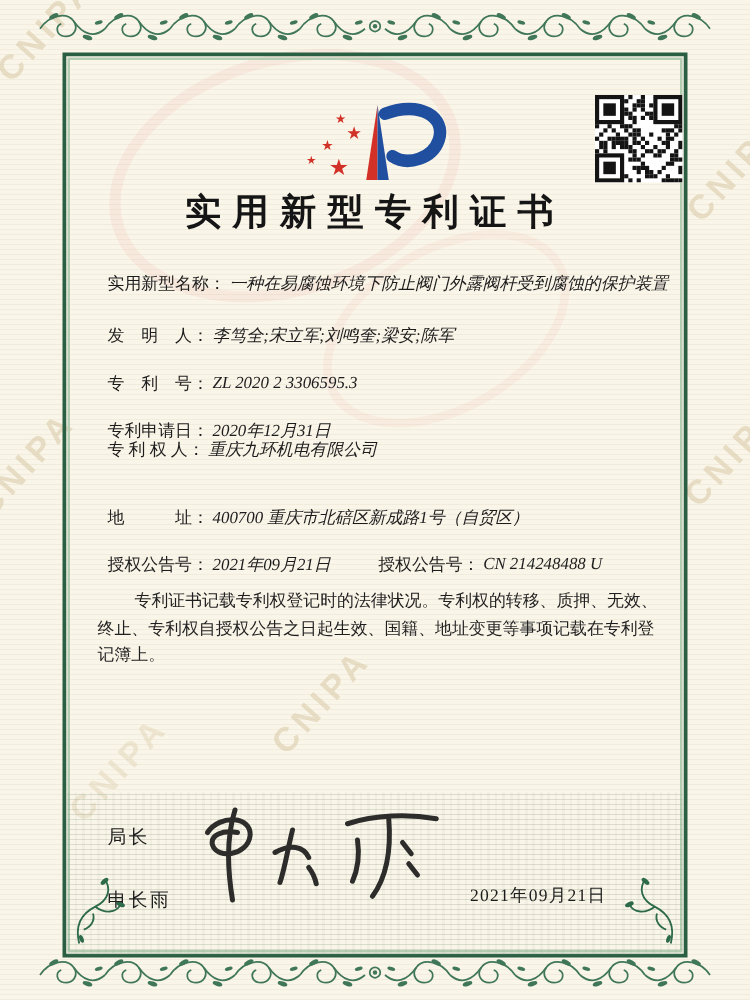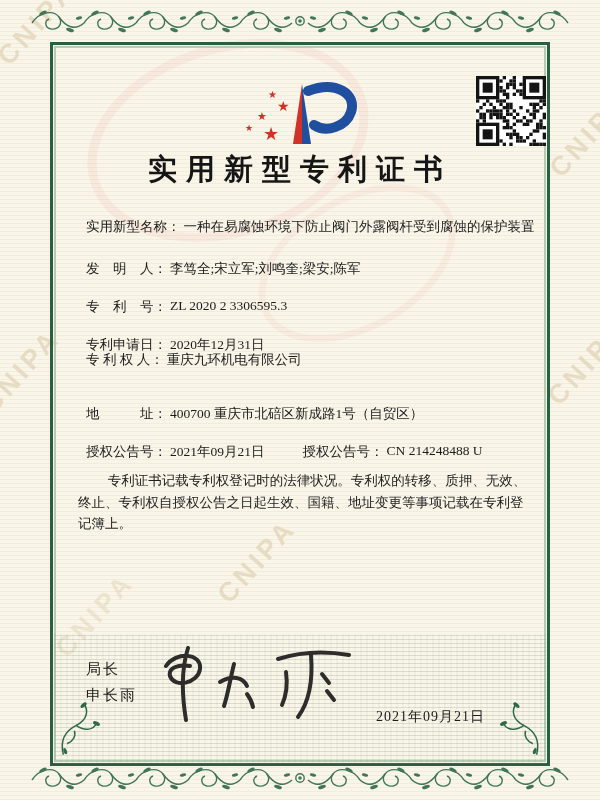--- a/index.html
+++ b/index.html
@@ -32,35 +32,35 @@
   .corner-right{left:498px;top:698px;transform:scale(-1,1);}
   
   .certno{position:absolute;z-index:2;left:74px;top:78px;font-size:13px;letter-spacing:1px;color:#8d8472;white-space:pre;}
   .logo{position:absolute;z-index:2;left:230px;top:78px;width:142px;height:74px;}
   .qr{position:absolute;z-index:2;left:476px;top:76px;width:70px;height:70px;background:#fff;}
   .title{position:absolute;z-index:2;left:0;top:150px;width:100%;text-align:center;
          font-size:29px;font-weight:bold;letter-spacing:9px;color:#151515;}
   
   .frow{position:absolute;z-index:2;left:86px;display:flex;font-size:13.5px;color:#1c1c1c;white-space:pre;}
   .frow .lbl{white-space:pre;}
-  .frow .val{margin-left:3px;white-space:pre;}
+  .frow .val{margin-left:3px;white-space:pre;font-style:italic;}
   .r-name{top:218px;}
   .r-inventors{top:260px;}
   .r-patentno{top:298px;}
   .r-filing{top:336px;}
   .r-patentee{top:351px;}
   .r-address{top:405px;}
   .r-grant{top:443px;}
   .pair2{margin-left:38px;display:flex;}
   
   .bodytext{position:absolute;z-index:2;left:78px;top:470px;width:452px;font-size:13.5px;line-height:21.5px;color:#1f1f1f;}
   .bodytext p{margin:0 0 2px 0;text-indent:2.2em;}
   
   .sig-title{position:absolute;z-index:2;left:86px;top:660px;font-size:15px;color:#1c1c1c;letter-spacing:2px;}
-  .sig-name{position:absolute;z-index:2;left:86px;top:686px;font-size:15px;color:#1c1c1c;letter-spacing:2px;}
+  .sig-name{position:absolute;z-index:2;left:86px;top:711px;font-size:15px;color:#1c1c1c;letter-spacing:2px;}
   .sig-svg{position:absolute;z-index:2;left:150px;top:636px;width:235px;height:95px;}
   .issue-date{position:absolute;z-index:2;left:376px;top:708px;font-size:14px;color:#1c1c1c;letter-spacing:1px;}
   .pageind{position:absolute;z-index:2;left:0;top:746px;width:100%;text-align:center;font-size:11px;letter-spacing:1px;color:#2c2c2c;}
   .footnote{position:absolute;z-index:3;left:0;top:820px;width:100%;text-align:center;padding-left:40px;}
   .footnote span{display:inline-block;background:rgba(250,245,233,0.88);padding:0 10px;font-size:12.5px;letter-spacing:3px;color:#2f3b31;font-weight:bold;}
 </style>
 </head>
 <body>
 
 <div class="page">

